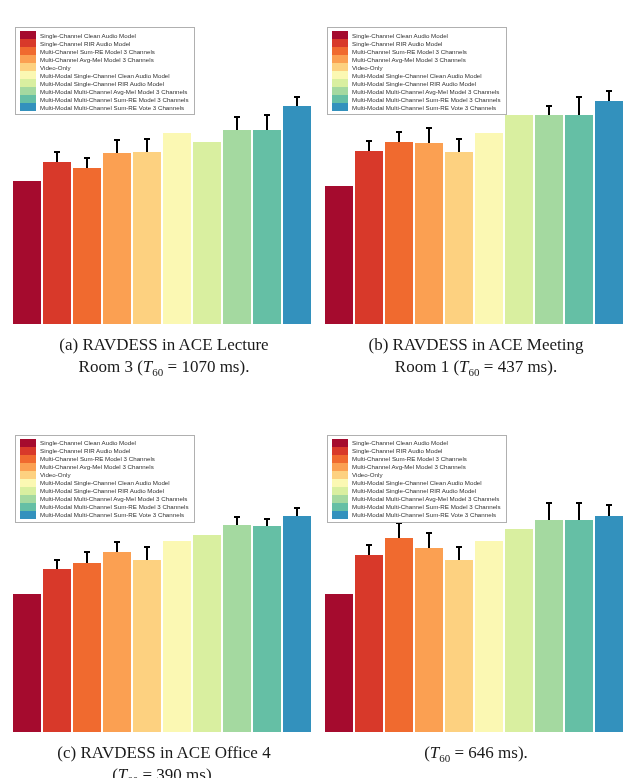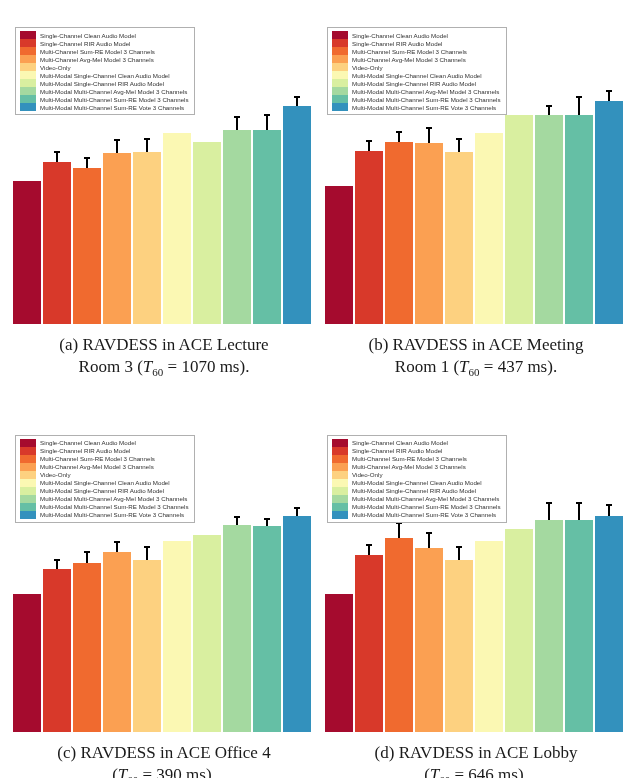--- a/index.html
+++ b/index.html
@@ -462,18 +462,17 @@
               <span class="swatch" style="background: rgb(101, 191, 165);"></span>
               <span class="legend-label">Multi-Modal Multi-Channel Sum-RE Model 3 Channels</span>
             </div>
             <div class="legend-row">
               <span class="swatch" style="background: rgb(51, 145, 189);"></span>
               <span class="legend-label">Multi-Modal Multi-Channel Sum-RE Vote 3 Channels</span>
             </div>
           </div>
         </div>
         <div class="caption">
-          <div><span>(d)</span><span> RAVDESS in ACE Lobby</span></div>
           <div><span>(</span><span style="font-style: italic;">T</span><sub style="font-size: 11px;">60</sub><span> = 646 ms).</span></div>
         </div>
       </div>
     </div>
 </div>
 
 </body></html>

